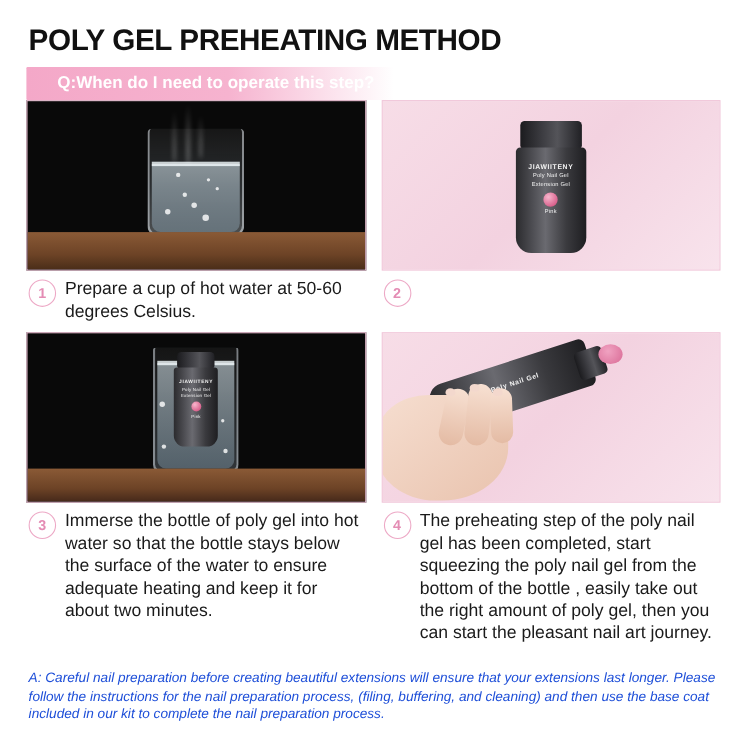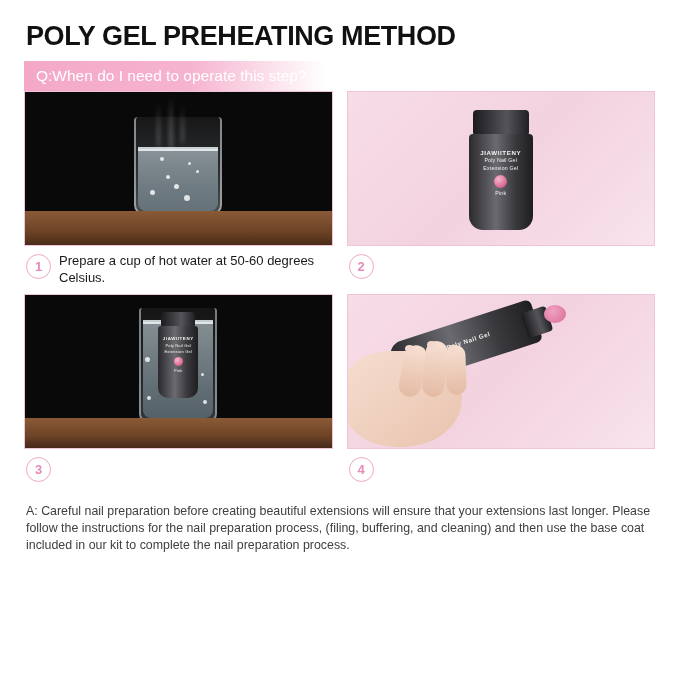--- a/index.html
+++ b/index.html
@@ -25,23 +25,23 @@
   .main-title {
     font-size: 27px;
     font-weight: bold;
     letter-spacing: -0.4px;
     color: #111111;
     margin: 0 0 11px 2px;
     line-height: 1.05;
   }
   .q-bar {
     display: inline-block;
-    padding: 6px 18px 6px 12px;
+    padding: 6px 18px 6px 28px;
     font-size: 15.5px;
-    font-weight: normal;
+    font-weight: bold;
     color: #ffffff;
     line-height: 1.15;
     border-radius: 1px;
   }
   .q-bar.pink-grad {
     background: linear-gradient(to right, #f4a8c8 0%, #f6b3cf 55%, #ffffff 100%);
   }
   .answer {
     font-size: 12.4px;
     line-height: 1.34;
@@ -85,29 +85,30 @@
     border: 1.6px solid #eda9c6;
     color: #e48cb4;
     font-size: 13px;
     font-weight: bold;
     display: flex;
     align-items: center;
     justify-content: center;
     margin-top: 1px;
   }
   .step-text {
-    font-size: 13px;
+    font-size: 16px;
     line-height: 1.28;
     color: #1a1a1a;
   }
   .bottom-answer {
     font-size: 12.4px;
     line-height: 1.35;
-    color: #404040;
+    color: #1d4ed8;
     margin: 9px 2px 0 2px;
+    font-style: italic;
   }
   .spacer-8 { height: 8px; }
 
   
   .scene1-wood {
     position: absolute;
     left: 0; right: 0; bottom: 0;
     height: 34px;
     background: linear-gradient(to bottom, #8a5a36 0%, #6d4326 60%, #4a2d18 100%);
   }
@@ -297,20 +298,21 @@
           </div>
           <div class="bubble" style="width:4px;height:4px;left:6px;bottom:20px;"></div>
           <div class="bubble" style="width:3px;height:3px;left:60px;bottom:44px;"></div>
           <div class="bubble" style="width:5px;height:5px;left:4px;bottom:58px;"></div>
           <div class="bubble" style="width:4px;height:4px;left:62px;bottom:16px;"></div>
         </div>
         <div class="scene3-wood"></div>
       </div>
       <div class="step-row">
         <div class="step-num">3</div>
+        <div class="step-text">Immerse the bottle of poly gel into hot water  so that the bottle stays below the surface of the water to ensure adequate heating and keep it for about two minutes.</div>
       </div>
     </div>
 
     <div class="cell">
       <div class="photo pinkbg">
         <div class="tube" style="left:42px; top:26px; width:150px; height:44px; transform:rotate(-18deg); border-radius:14px 6px 6px 14px;">
           <div class="tube-label" style="left:34px; top:16px; width:90px; font-size:6px;">
             <span class="tube-brand">Poly Nail Gel</span>
           </div>
         </div>
@@ -319,20 +321,21 @@
         <div class="hand" style="left:-6px; top:56px; width:120px; height:96px;"></div>
         <div class="finger" style="left:54px; top:50px; width:22px; height:52px; transform:rotate(12deg);"></div>
         <div class="finger" style="left:76px; top:46px; width:22px; height:56px; transform:rotate(6deg);"></div>
         <div class="finger" style="left:98px; top:50px; width:20px; height:50px; transform:rotate(-2deg);"></div>
         <div class="nail" style="left:57px; top:50px;"></div>
         <div class="nail" style="left:79px; top:46px;"></div>
         <div class="nail" style="left:100px; top:50px;"></div>
       </div>
       <div class="step-row">
         <div class="step-num">4</div>
+        <div class="step-text">The preheating step of the poly nail gel has been completed, start squeezing the poly nail gel from the bottom of the bottle , easily take out the right amount of poly gel, then you can start the pleasant nail art journey.</div>
       </div>
     </div>
 
   </div>
 
   <div class="spacer-8"></div>
 
 
   <p class="bottom-answer">A: Careful nail preparation before creating beautiful extensions will ensure that your extensions last longer. Please follow the instructions for the nail preparation process, (filing, buffering, and cleaning) and then use the base coat included in our kit to complete the nail preparation process.</p>
 

